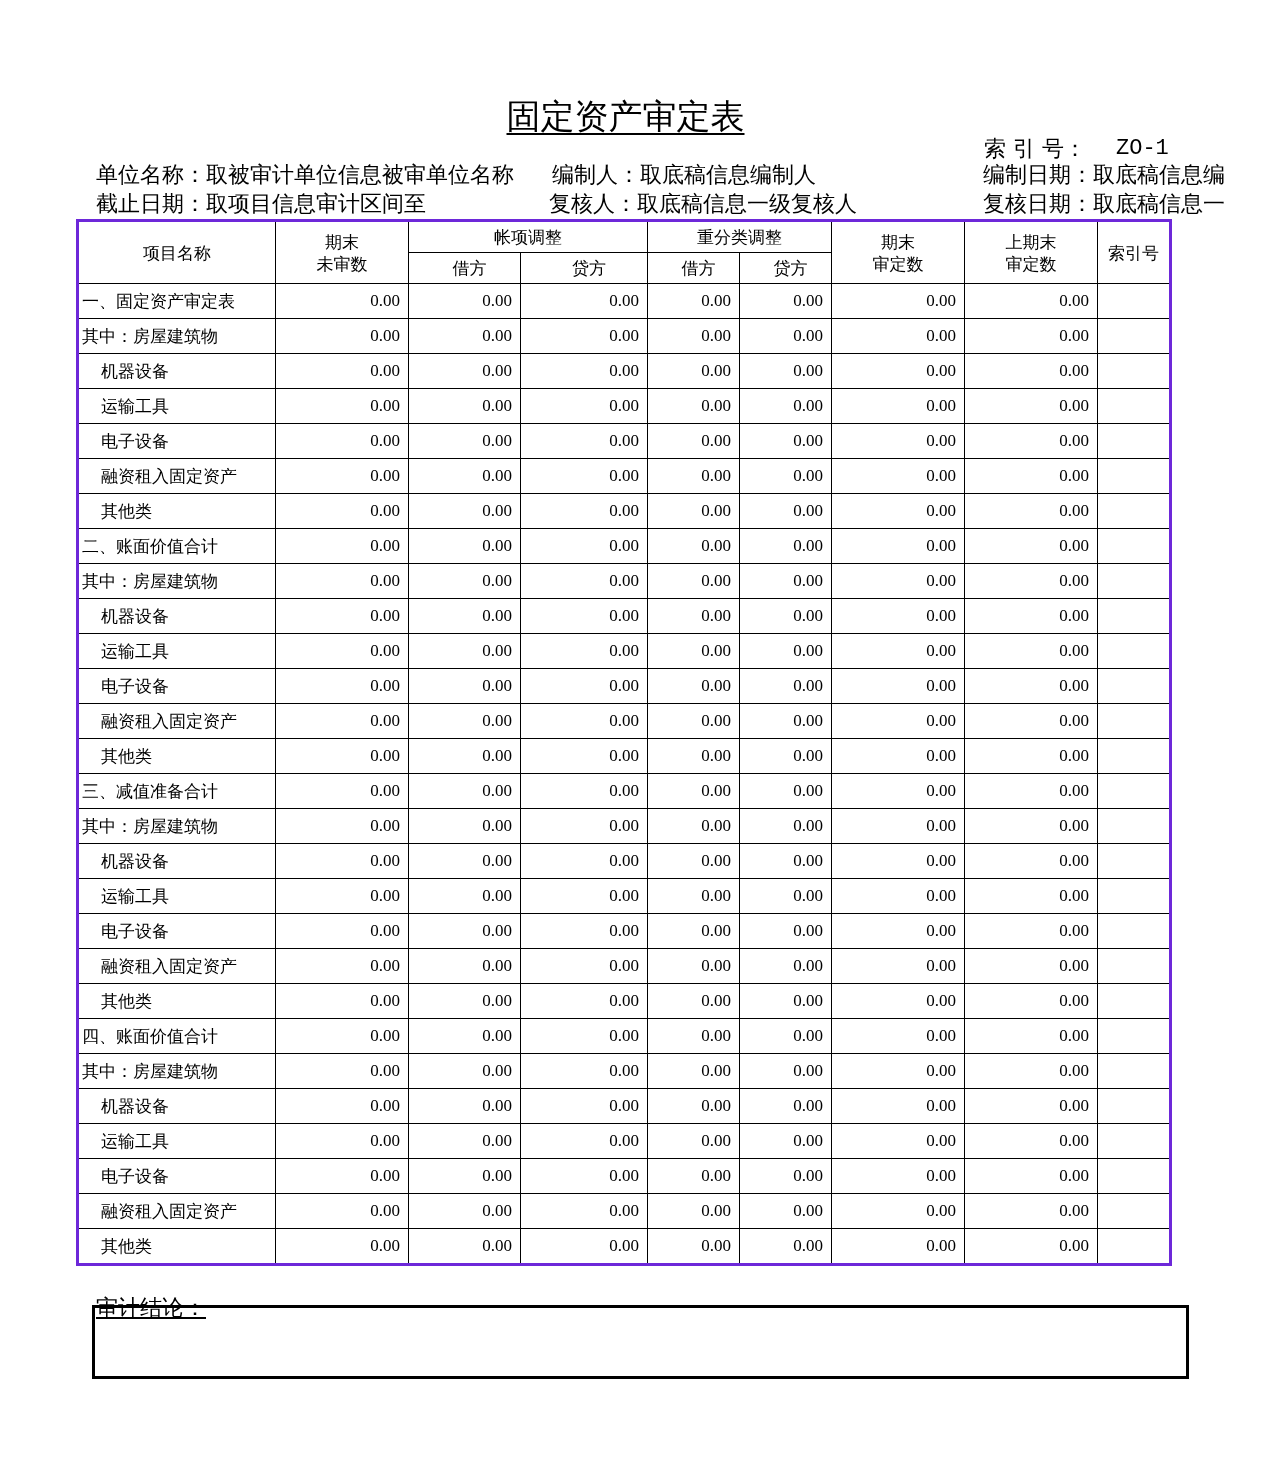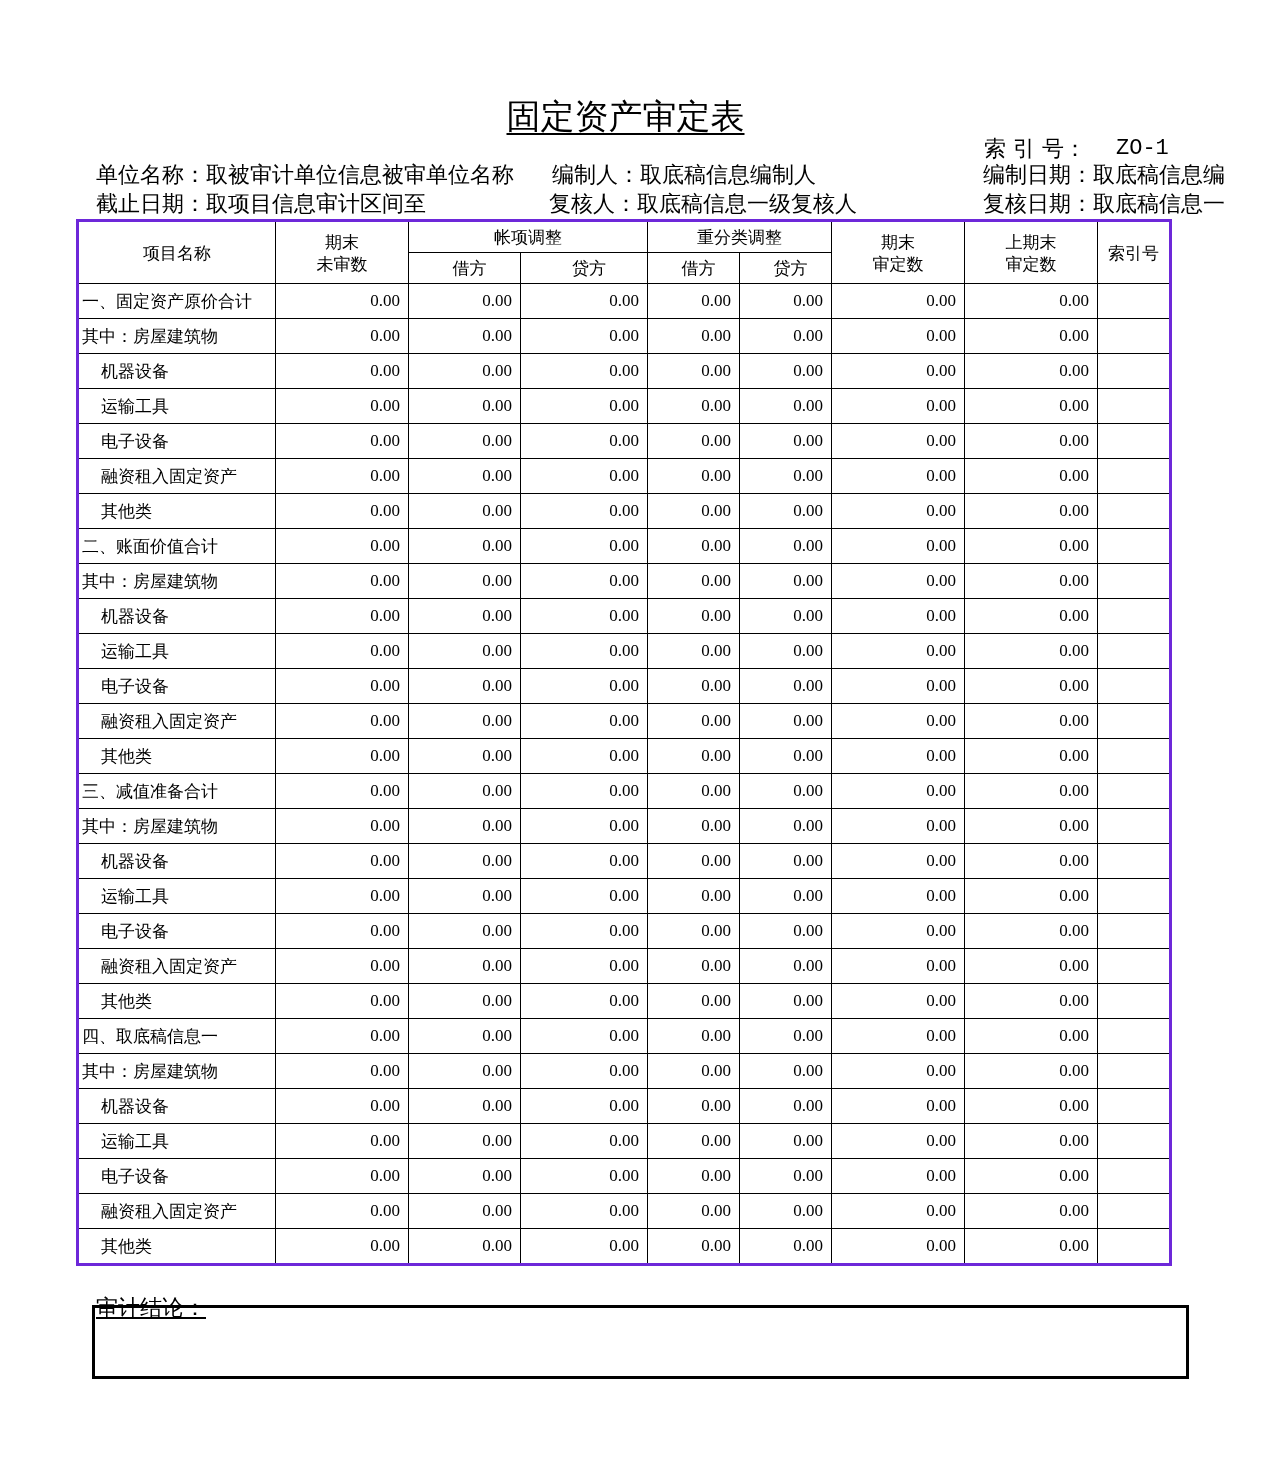--- a/index.html
+++ b/index.html
@@ -68,21 +68,21 @@
     </tr>
     <tr class="h2">
       <th>借方</th>
       <th>贷方</th>
       <th>借方</th>
       <th>贷方</th>
     </tr>
   </thead>
   <tbody id="tbody">
       <tr class="data">
-        <td class="name">一、固定资产原价合计</td>
+        <td class="name">一、固定资产审定表</td>
         <td class="num">0.00</td>
         <td class="num">0.00</td>
         <td class="num">0.00</td>
         <td class="num">0.00</td>
         <td class="num">0.00</td>
         <td class="num">0.00</td>
         <td class="num">0.00</td>
         <td></td>
       </tr>
       <tr class="data">
@@ -299,21 +299,21 @@
         <td class="num">0.00</td>
         <td class="num">0.00</td>
         <td class="num">0.00</td>
         <td class="num">0.00</td>
         <td class="num">0.00</td>
         <td class="num">0.00</td>
         <td class="num">0.00</td>
         <td></td>
       </tr>
       <tr class="data">
-        <td class="name">四、取底稿信息一</td>
+        <td class="name">四、账面价值合计</td>
         <td class="num">0.00</td>
         <td class="num">0.00</td>
         <td class="num">0.00</td>
         <td class="num">0.00</td>
         <td class="num">0.00</td>
         <td class="num">0.00</td>
         <td class="num">0.00</td>
         <td></td>
       </tr>
       <tr class="data">

